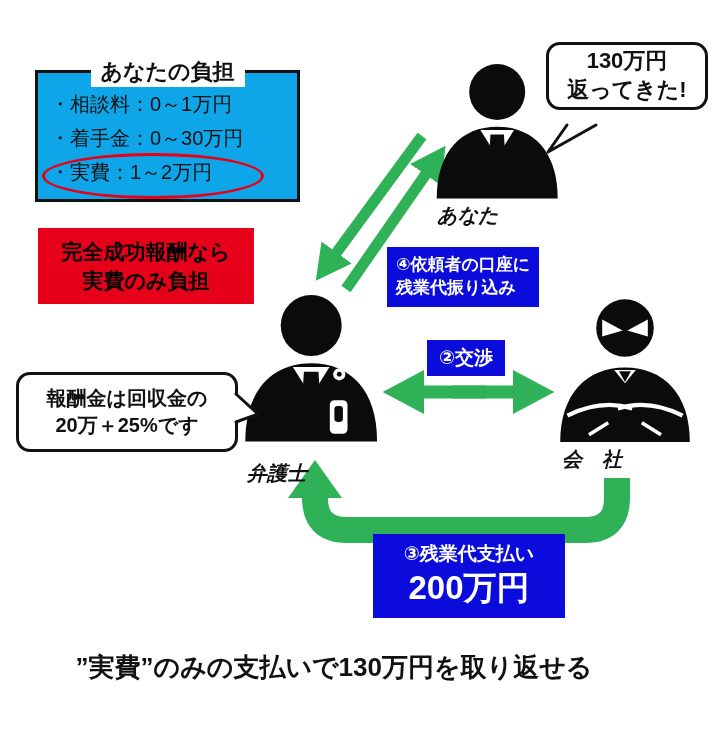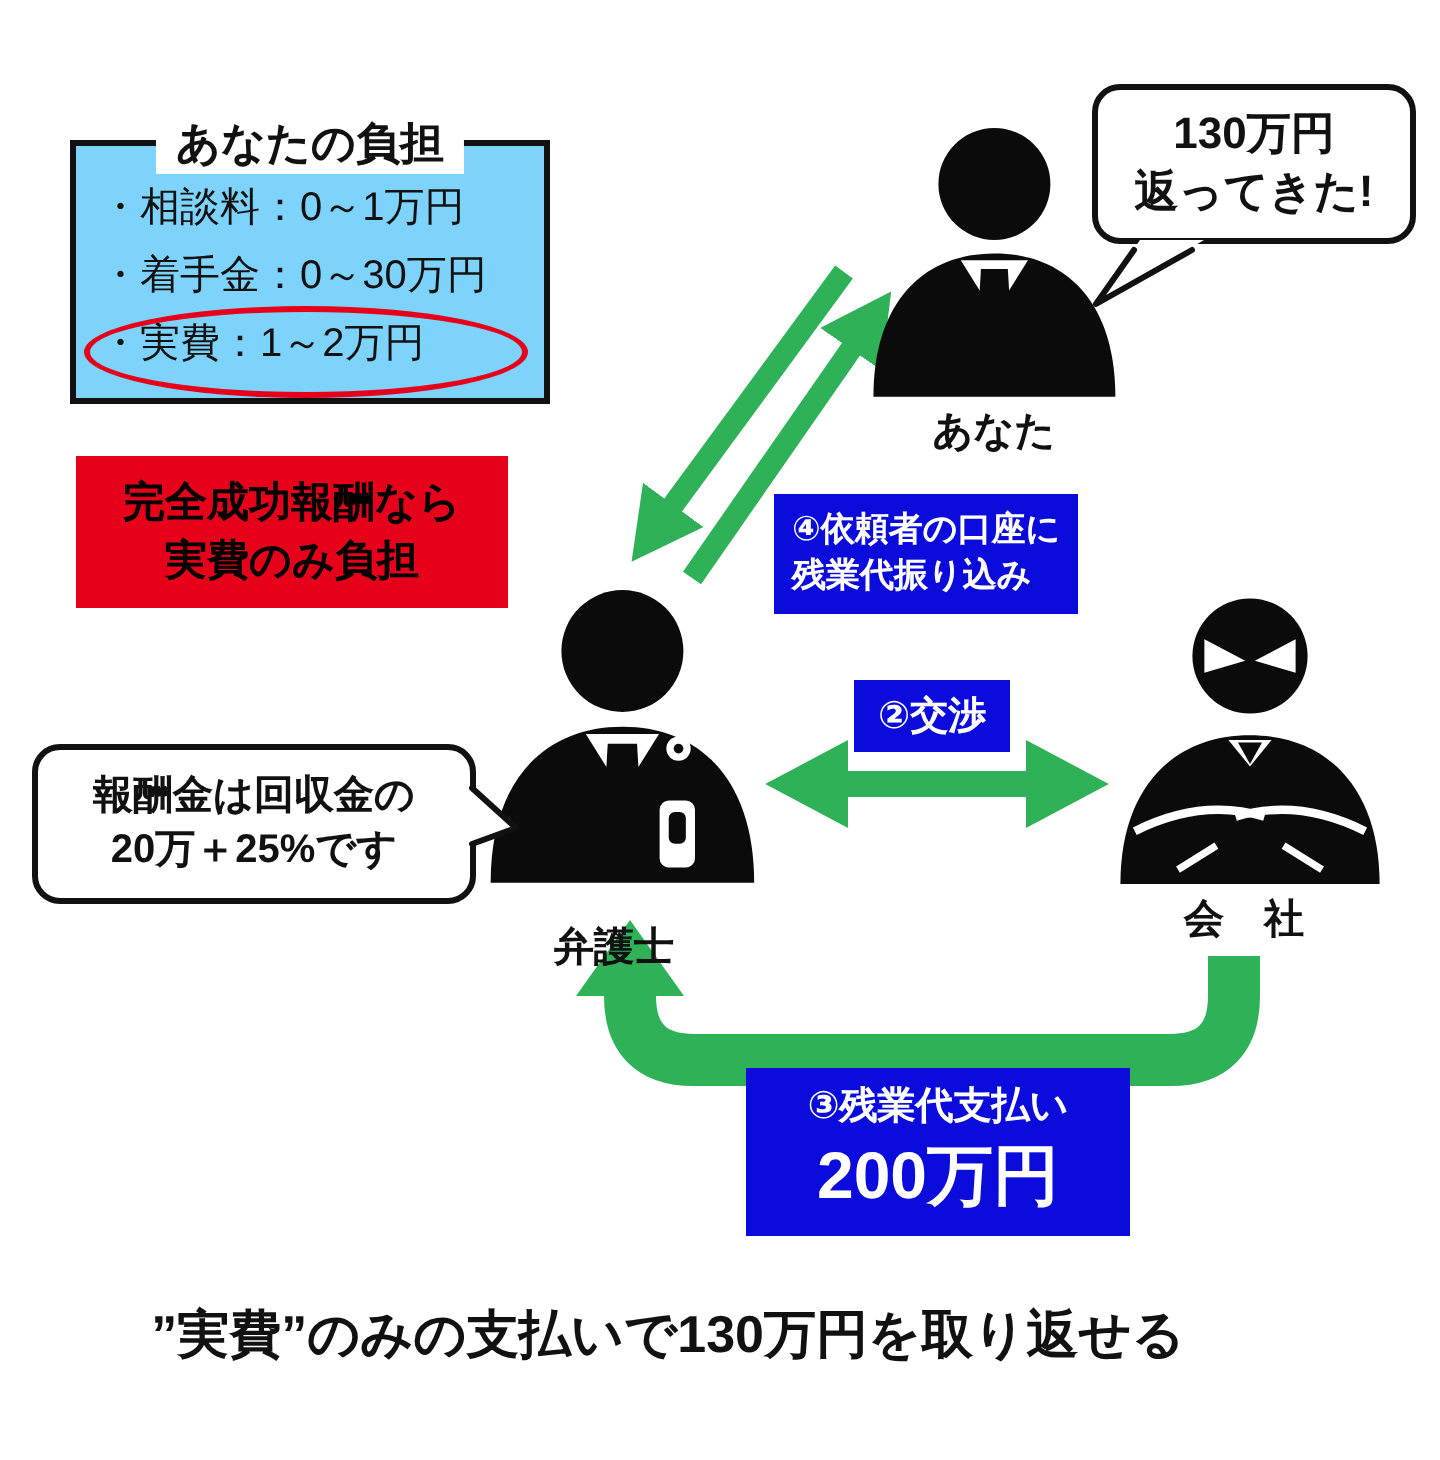--- a/index.html
+++ b/index.html
@@ -9,26 +9,26 @@
   }
   .layer{position:absolute;left:0;top:0;width:720px;height:730px;pointer-events:none;}
   #art-layer{z-index:1;}
   #tail-layer{z-index:3;}
 
   .bubble{
     position:absolute;z-index:2;background:#fff;border:3px solid #111;border-radius:14px;
     display:flex;flex-direction:column;justify-content:center;align-items:center;
     text-align:center;font-weight:800;box-sizing:border-box;
   }
-  #you-bubble{left:546px;top:42px;width:162px;height:80px;font-size:22px;line-height:1.3;}
+  #you-bubble{left:546px;top:42px;width:162px;height:68px;font-size:22px;line-height:1.3;}
   #lawyer-bubble{left:16px;top:372px;width:222px;height:80px;font-size:20px;line-height:1.35;}
 
   .abs{position:absolute;z-index:4;box-sizing:border-box;}
 
-  .burden-box{left:35px;top:70px;width:240px;height:132px;border:3px solid #111;background:#7dd3fc;}
+  .burden-box{left:35px;top:70px;width:265px;height:132px;border:3px solid #111;background:#0ea5e9;}
   .burden-title{
     position:absolute;top:-16px;left:50%;transform:translateX(-50%);
     background:#fff;padding:0 10px;font-size:22px;font-weight:800;white-space:nowrap;
   }
   .burden-items{padding:14px 0 0 12px;}
   .burden-item{font-size:20px;font-weight:400;line-height:34px;white-space:nowrap;}
   .burden-ellipse{
     position:absolute;left:4px;top:80px;width:216px;height:40px;
     border:3px solid var(--red,#e60019);border-radius:50%;
   }
@@ -42,21 +42,21 @@
   .label-blue{
     background:var(--blue,#0b0bdb);color:#fff;font-weight:800;white-space:nowrap;
   }
   #step1-label{left:308px;top:78px;padding:7px 10px;font-size:19px;line-height:1.3;}
   #step4-label{left:387px;top:247px;padding:7px 9px;font-size:17px;line-height:1.35;}
   #step2-label{left:427px;top:340px;padding:5px 12px;font-size:19px;}
   #step3-label{left:373px;top:534px;width:192px;padding:8px 3px 10px;text-align:center;}
   #step3-label .s3a{font-size:19px;line-height:1.3;}
   #step3-label .s3b{font-size:33px;line-height:1.25;font-weight:800;}
 
-  .actor-label{width:120px;text-align:center;font-size:20px;font-weight:800;white-space:nowrap;}
+  .actor-label{width:120px;text-align:left;font-size:20px;font-weight:800;white-space:nowrap;font-style:italic;}
   #you-label{left:437px;top:202px;}
   #lawyer-label{left:247px;top:446px;margin-top:14px;}
   #company-label{left:562px;top:446px;}
 
   .caption{
     left:0;top:650px;width:668px;text-align:center;
     font-size:26px;font-weight:800;white-space:nowrap;
   }
 </style>
 </head>

